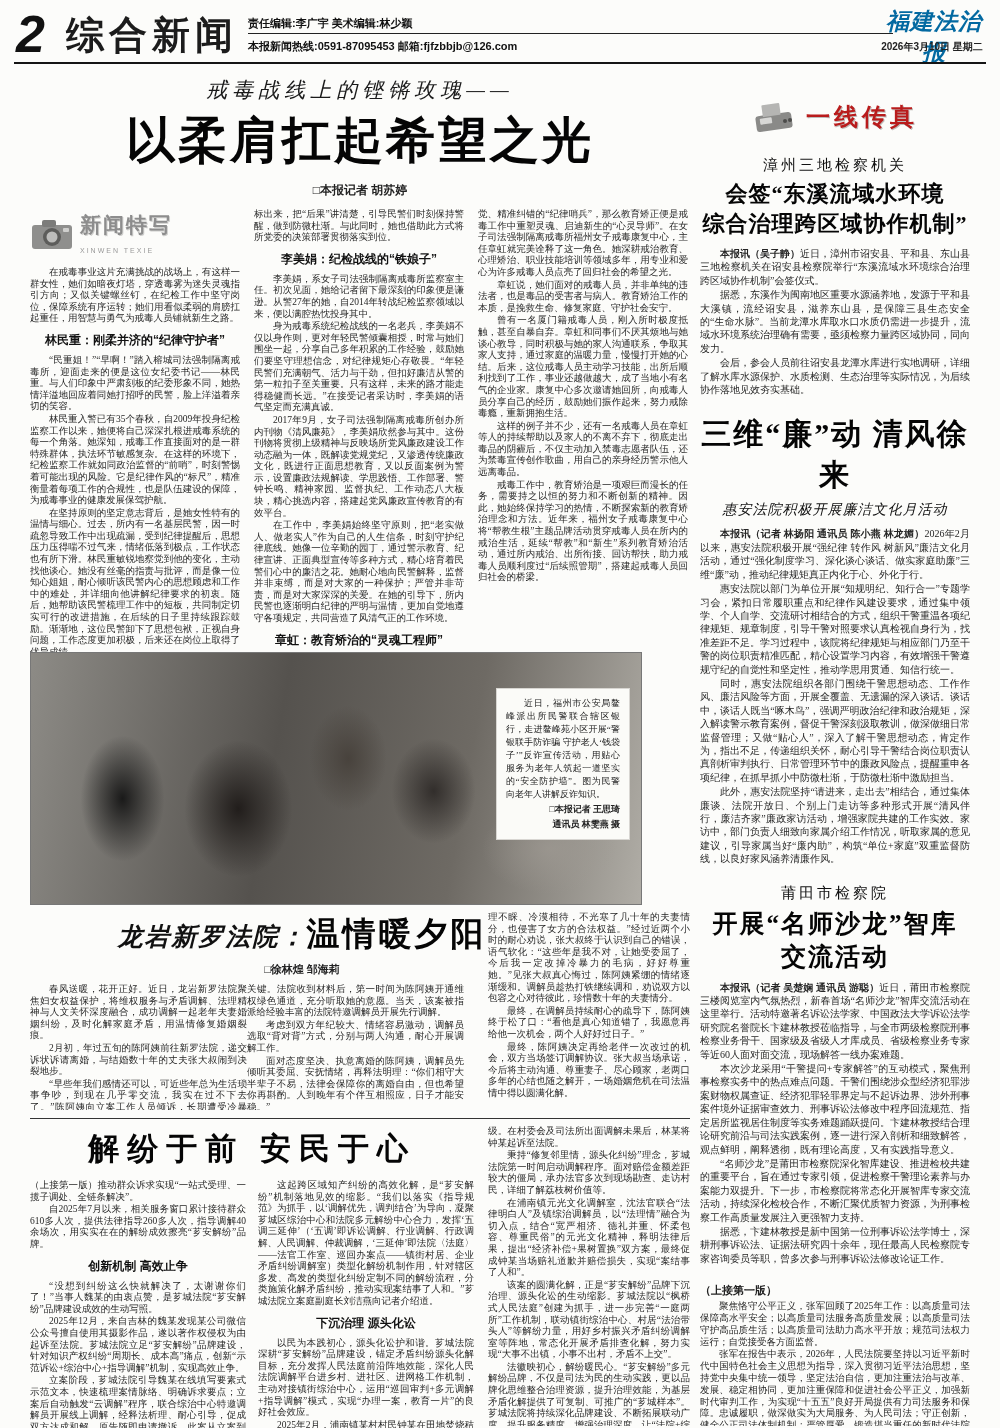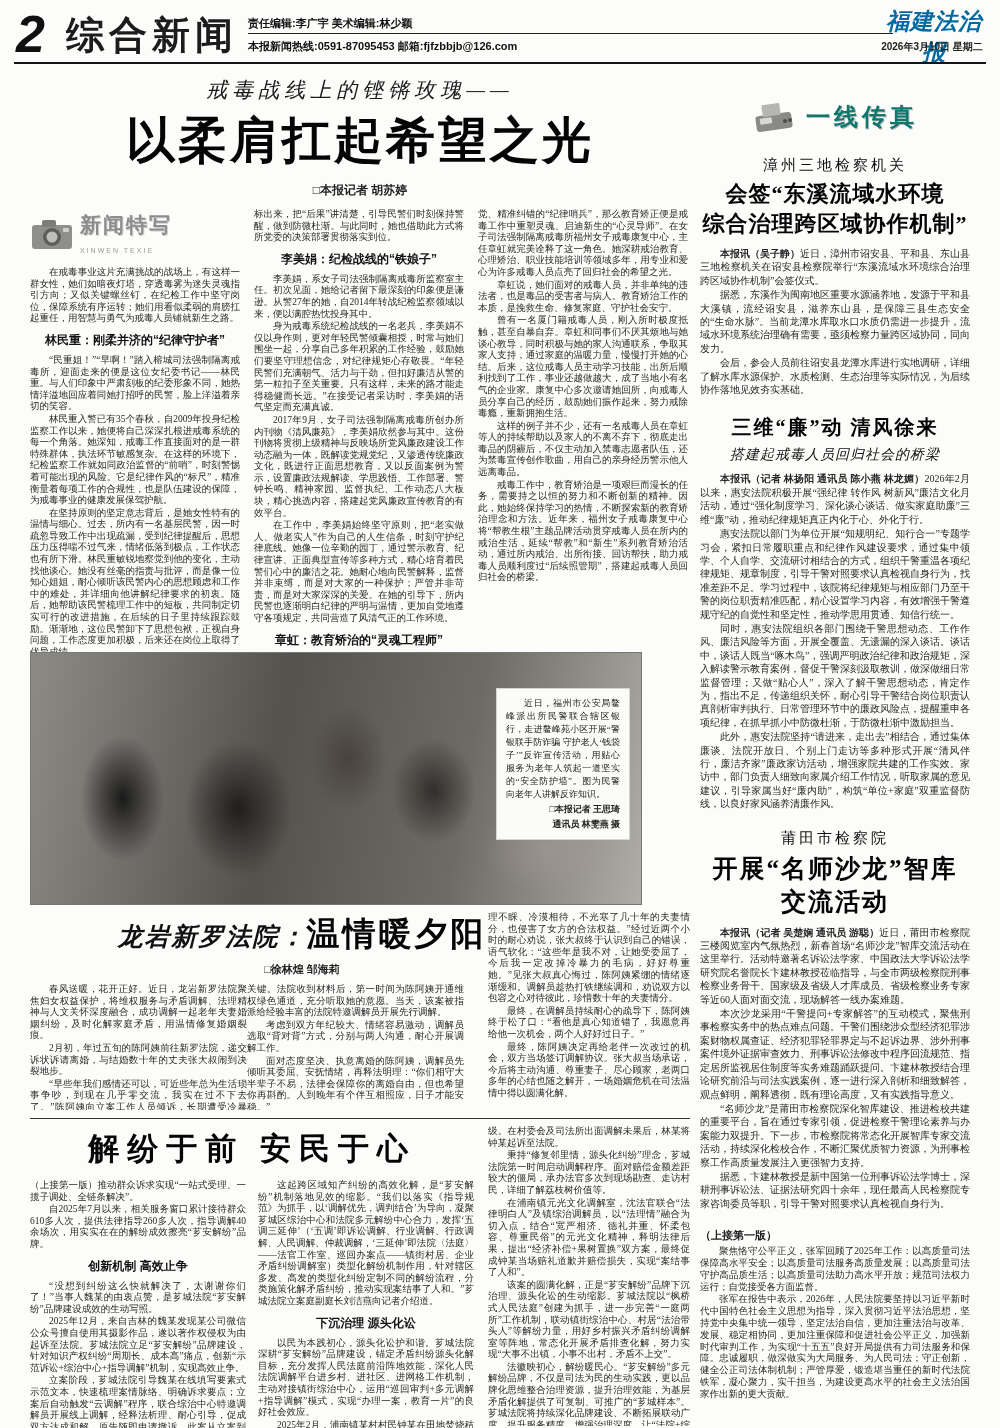--- a/index.html
+++ b/index.html
@@ -78,24 +78,24 @@
   .bt-left { margin-right:216px; }
   .bt-head { text-align:center; font-size:31px; font-weight:900; letter-spacing:8px; color:#050505; margin:2px 0 10px; }
   .bt-cols { display:flex; gap:12px; height:252px; overflow:hidden; }
   .bt-col { width:217px; overflow:hidden; }
   .bt-c3 { position:absolute; right:0; top:0; width:202px; height:300px; overflow:hidden; }
 
   
   .rail { position:absolute; left:700px; top:74px; width:270px; height:1352px; overflow:hidden; }
   .faxlogo { display:flex; justify-content:center; align-items:center; gap:8px; margin:24px 0 20px; }
   .faxlogo-t { font-family:"Liberation Sans",sans-serif; font-size:24px; font-weight:900;
-    letter-spacing:4px; color:#0f766e; text-shadow:1px 1px 0 #bdbdbb; }
+    letter-spacing:4px; color:#b91c1c; text-shadow:1px 1px 0 #bdbdbb; }
   .rkicker { text-align:center; font-size:15px; letter-spacing:3px; color:#111; margin-bottom:4px; }
   .rtitle { text-align:center; font-size:22px; font-weight:900; letter-spacing:1px; line-height:30px; color:#050505; }
-  .rtitle2 { text-align:center; font-size:20px; font-weight:900; letter-spacing:2px; color:#050505; }
+  .rtitle2 { text-align:center; font-size:30px; font-weight:900; letter-spacing:2px; color:#050505; }
   .rsub { text-align:center; font-size:14px; letter-spacing:1px; font-style:italic; color:#111; margin-top:5px; }
   .rbody { margin-top:8px; }
   .rbody .p { font-size:10px; line-height:13.4px; }
   .rblock { margin-bottom:18px; }
   .jump-label { font-weight:700; font-size:11px; font-family:"Liberation Sans",sans-serif; margin-bottom:3px; }
   .jump .p { font-size:9.5px; line-height:11.8px; }
 </style>
 </head>
 <body>
 
@@ -242,37 +242,37 @@
       <div class="rtitle">综合治理跨区域协作机制”</div>
       <div class="rbody">
         <p class="p"><b>本报讯（吴子静）</b><span>近日，漳州市诏安县、平和县、东山县三地检察机关在诏安县检察院举行“东溪流域水环境综合治理跨区域协作机制”会签仪式。</span></p>
         <p class="p">据悉，东溪作为闽南地区重要水源涵养地，发源于平和县大溪镇，流经诏安县，滋养东山县，是保障三县生态安全的“生命水脉”。当前龙潭水库取水口水质仍需进一步提升，流域水环境系统治理确有需要，亟须检察力量跨区域协同，同向发力。</p>
         <p class="p">会后，参会人员前往诏安县龙潭水库进行实地调研，详细了解水库水源保护、水质检测、生态治理等实际情况，为后续协作落地见效夯实基础。</p>
       </div>
     </div>
 
     <div class="rblock">
       <div class="rtitle2">三维“廉”动 清风徐来</div>
-      <div class="rsub">搭建起戒毒人员回归社会的桥梁</div>
+      <div class="rsub">惠安法院积极开展廉洁文化月活动</div>
       <div class="rbody">
         <p class="p"><b>本报讯（记者 林扬阳 通讯员 陈小燕 林龙媚）</b><span>2026年2月以来，惠安法院积极开展“强纪律 转作风 树新风”廉洁文化月活动，通过“强化制度学习、深化谈心谈话、做实家庭助廉”三维“廉”动，推动纪律规矩真正内化于心、外化于行。</span></p>
         <p class="p">惠安法院以部门为单位开展“知规明纪、知行合一”专题学习会，紧扣日常履职重点和纪律作风建设要求，通过集中领学、个人自学、交流研讨相结合的方式，组织干警重温各项纪律规矩、规章制度，引导干警对照要求认真检视自身行为，找准差距不足。学习过程中，该院将纪律规矩与相应部门乃至干警的岗位职责精准匹配，精心设置学习内容，有效增强干警遵规守纪的自觉性和坚定性，推动学思用贯通、知信行统一。</p>
         <p class="p">同时，惠安法院组织各部门围绕干警思想动态、工作作风、廉洁风险等方面，开展全覆盖、无遗漏的深入谈话。谈话中，谈话人既当“啄木鸟”，强调严明政治纪律和政治规矩，深入解读警示教育案例，督促干警深刻汲取教训，做深做细日常监督管理；又做“贴心人”，深入了解干警思想动态，肯定作为，指出不足，传递组织关怀，耐心引导干警结合岗位职责认真剖析审判执行、日常管理环节中的廉政风险点，提醒重申各项纪律，在抓早抓小中防微杜渐，于防微杜渐中激励担当。</p>
         <p class="p">此外，惠安法院坚持“请进来，走出去”相结合，通过集体廉谈、法院开放日、个别上门走访等多种形式开展“清风伴行，廉洁齐家”廉政家访活动，增强家院共建的工作实效。家访中，部门负责人细致向家属介绍工作情况，听取家属的意见建议，引导家属当好“廉内助”，构筑“单位+家庭”双重监督防线，以良好家风涵养清廉作风。</p>
       </div>
     </div>
 
     <div class="rblock">
       <div class="rkicker">莆田市检察院</div>
       <div class="rtitle2" style="font-size:25px;">开展“名师沙龙”智库交流活动</div>
       <div class="rbody">
         <p class="p"><b>本报讯（记者 吴楚娴 通讯员 游聪）</b><span>近日，莆田市检察院三楼阅览室内气氛热烈，新春首场“名师沙龙”智库交流活动在这里举行。活动特邀著名诉讼法学家、中国政法大学诉讼法学研究院名誉院长卞建林教授莅临指导，与全市两级检察院刑事检察业务骨干、国家级及省级人才库成员、省级检察业务专家等近60人面对面交流，现场解答一线办案难题。</span></p>
         <p class="p">本次沙龙采用“干警提问+专家解答”的互动模式，聚焦刑事检察实务中的热点难点问题。干警们围绕涉众型经济犯罪涉案财物权属查证、经济犯罪轻罪界定与不起诉边界、涉外刑事案件境外证据审查效力、刑事诉讼法修改中程序回流规范、指定居所监视居住制度等实务难题踊跃提问。卞建林教授结合理论研究前沿与司法实践案例，逐一进行深入剖析和细致解答，观点鲜明，阐释透彻，既有理论高度，又有实践指导意义。</p>
         <p class="p">“名师沙龙”是莆田市检察院深化智库建设、推进检校共建的重要平台，旨在通过专家引领，促进检察干警理论素养与办案能力双提升。下一步，市检察院将常态化开展智库专家交流活动，持续深化检校合作，不断汇聚优质智力资源，为刑事检察工作高质量发展注入更强智力支持。</p>
-        <p class="p">据悉，卞建林教授是新中国第一位刑事诉讼法学博士，深耕刑事诉讼法、证据法研究四十余年，现任最高人民检察院专家咨询委员等职，引导干警对照要求认真检视自身行为。</p>
+        <p class="p">据悉，卞建林教授是新中国第一位刑事诉讼法学博士，深耕刑事诉讼法、证据法研究四十余年，现任最高人民检察院专家咨询委员等职，曾多次参与刑事诉讼法修改论证工作。</p>
       </div>
     </div>
 
     <div class="jump">
       <div class="jump-label">（上接第一版）</div>
       <p class="p">聚焦恪守公平正义，张军回顾了2025年工作：以高质量司法保障高水平安全；以高质量司法服务高质量发展；以高质量司法守护高品质生活；以高质量司法助力高水平开放；规范司法权力运行；自觉接受各方面监督。</p>
       <p class="p">张军在报告中表示，2026年，人民法院要坚持以习近平新时代中国特色社会主义思想为指导，深入贯彻习近平法治思想，坚持党中央集中统一领导，坚定法治自信，更加注重法治与改革、发展、稳定相协同，更加注重保障和促进社会公平正义，加强新时代审判工作，为实现“十五五”良好开局提供有力司法服务和保障。忠诚履职，做深做实为大局服务、为人民司法；守正创新，健全公正司法体制机制；严管厚爱，锻造堪当重任的新时代法院铁军，凝心聚力，实干担当，为建设更高水平的社会主义法治国家作出新的更大贡献。</p>
 
     </div>
 

